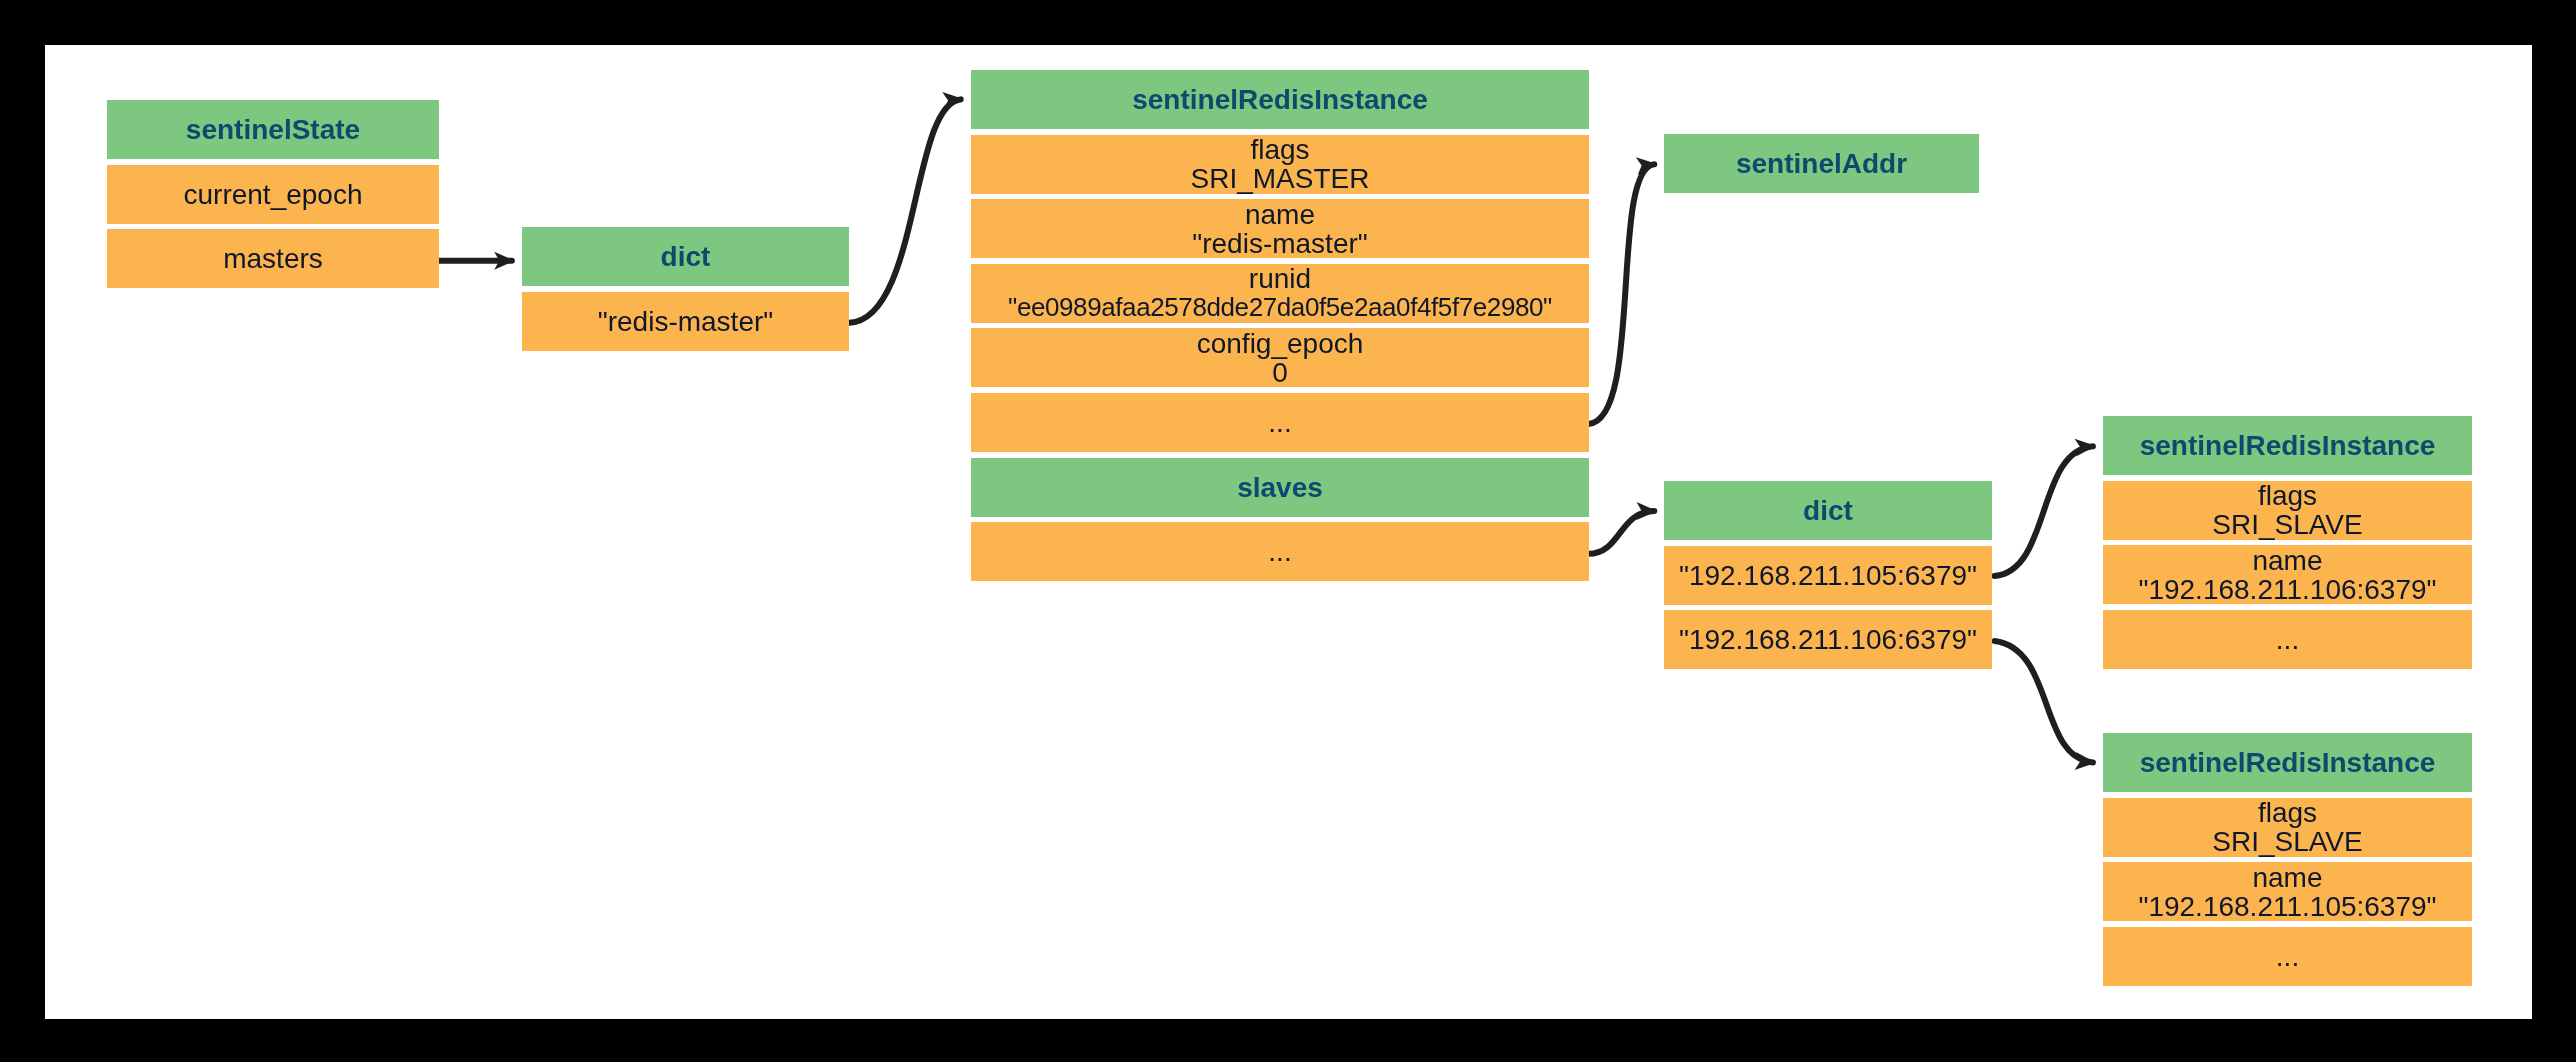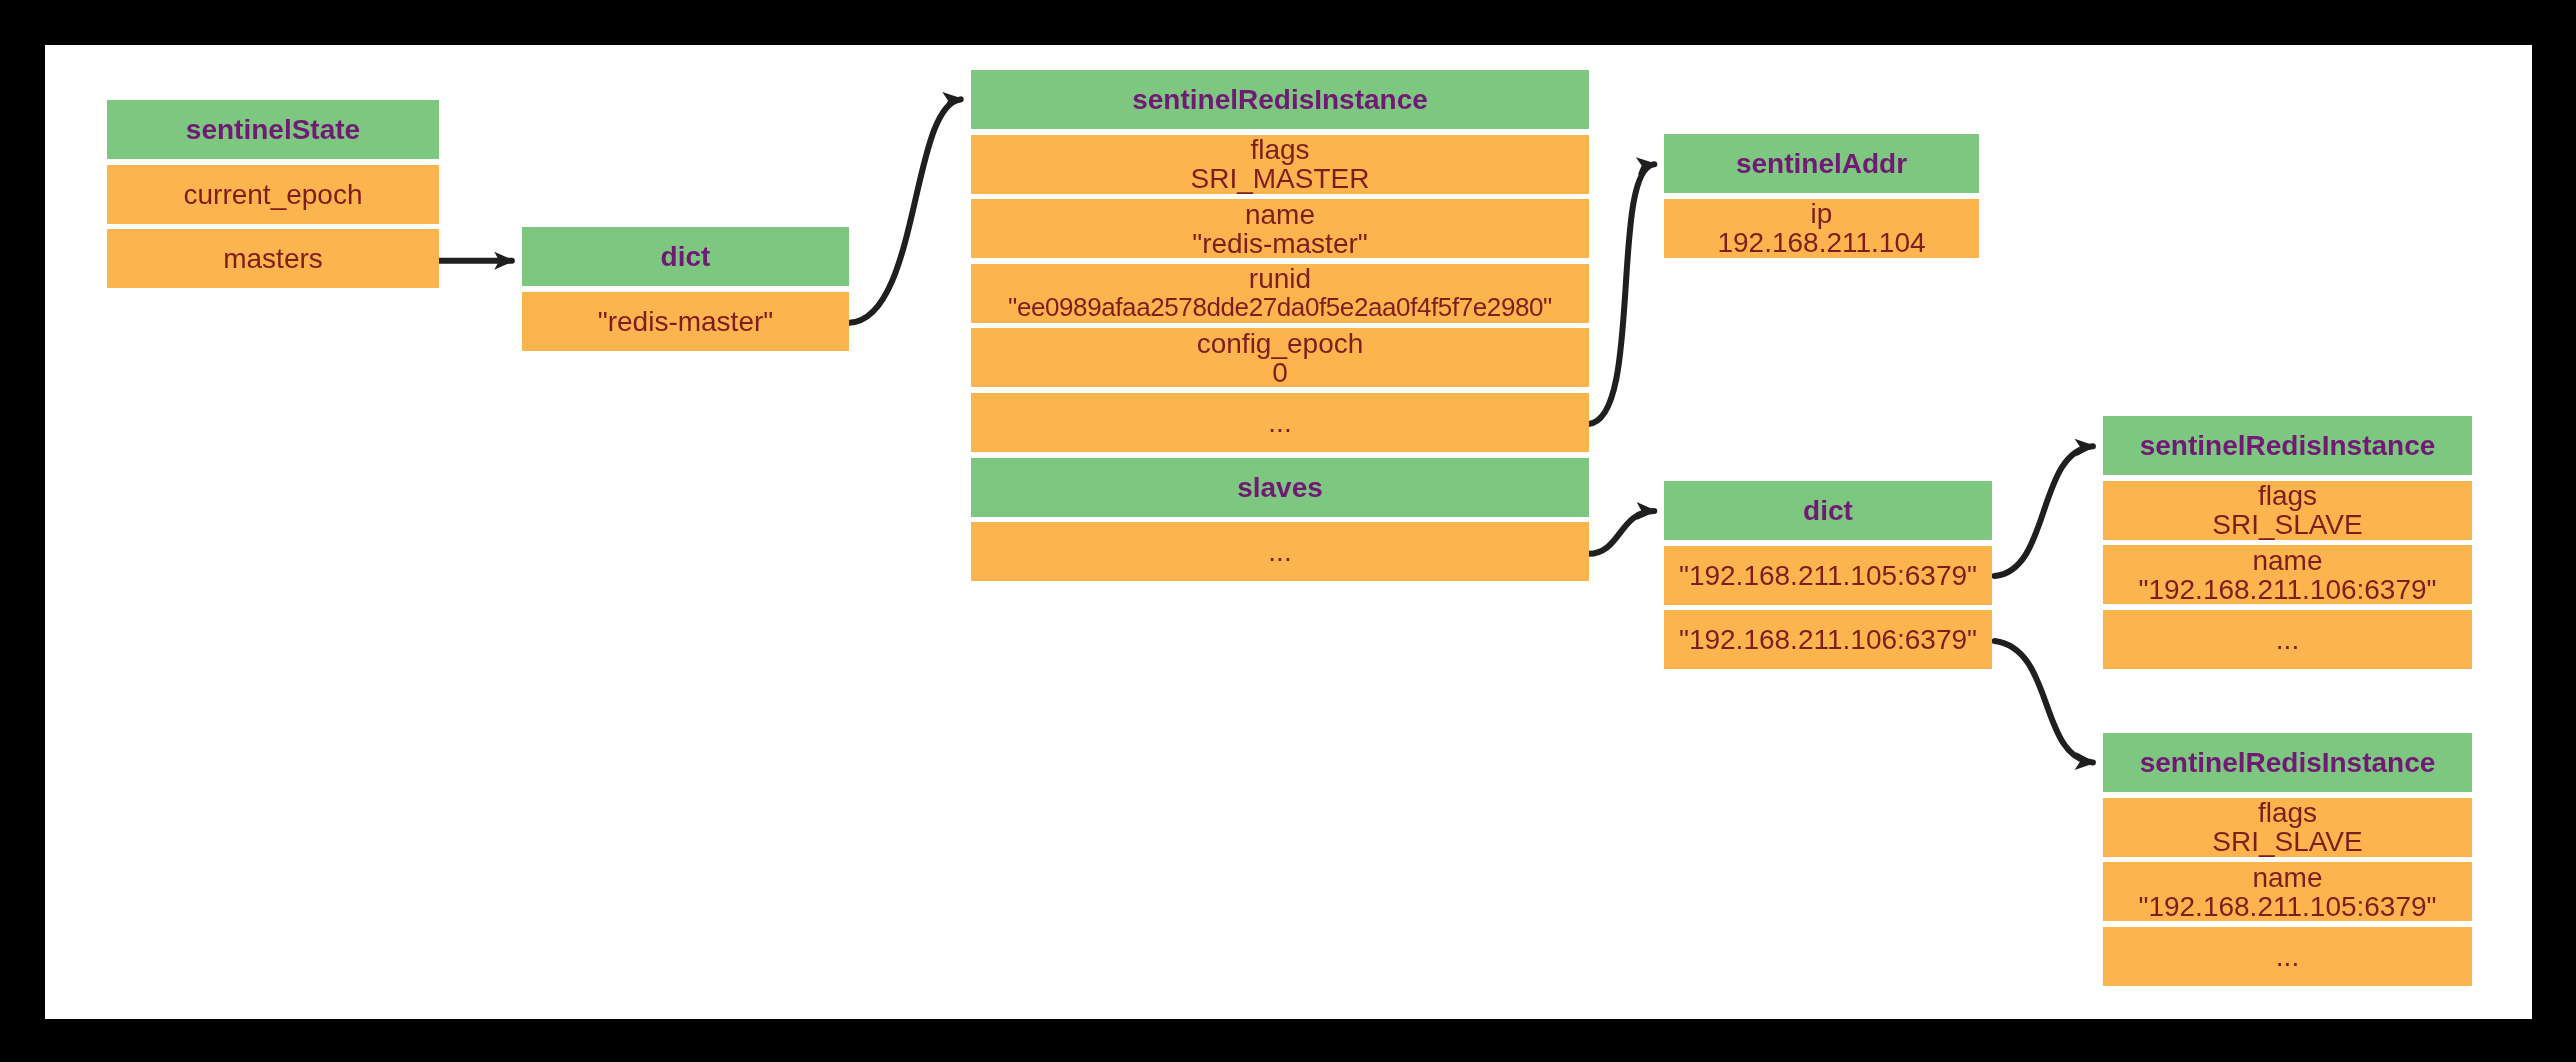--- a/index.html
+++ b/index.html
@@ -20,24 +20,24 @@
     position:absolute;left:0;top:0;
     width:2576px;height:1063px;
     pointer-events:none;
   }
   .node{position:absolute;}
   .row{
     width:100%;height:59px;margin-bottom:5.6px;
     display:flex;flex-direction:column;
     align-items:center;justify-content:center;
     font-size:28px;line-height:29px;
-    color:#7f1d1d;text-align:center;
+    color:#0f172a;text-align:center;
     white-space:nowrap;overflow:visible;
   }
-  .row.hdr{background:#7ec780;font-weight:bold;color:#701a75;}
+  .row.hdr{background:#7ec780;font-weight:bold;color:#0c4a6e;}
   .row.cell{background:#fcb44e;}
   .row .l1,.row .l2{display:block;}
   .row .tight{font-size:26px;letter-spacing:-0.4px;}
 
   
   #node-sentinel-state{left:107px;top:100px;width:332px;}
   #node-dict-masters{left:522px;top:227px;width:327px;}
   #node-master-instance{left:971px;top:70px;width:618px;}
   #node-sentinel-addr{left:1664px;top:134px;width:315px;}
   #node-dict-slaves{left:1664px;top:481px;width:328px;}
@@ -94,24 +94,20 @@
     <span class="l1">config_epoch</span>
     <span class="l2">0</span>
   </div>
   <div class="row cell">...</div>
   <div class="row hdr">slaves</div>
   <div class="row cell">...</div>
 </div>
 
 <div class="node" id="node-sentinel-addr">
   <div class="row hdr">sentinelAddr</div>
-  <div class="row cell">
-    <span class="l1">ip</span>
-    <span class="l2">192.168.211.104</span>
-  </div>
 </div>
 
 <div class="node" id="node-dict-slaves">
   <div class="row hdr">dict</div>
   <div class="row cell">"192.168.211.105:6379"</div>
   <div class="row cell">"192.168.211.106:6379"</div>
 </div>
 
 <div class="node" id="node-slave-instance-1">
   <div class="row hdr">sentinelRedisInstance</div>

